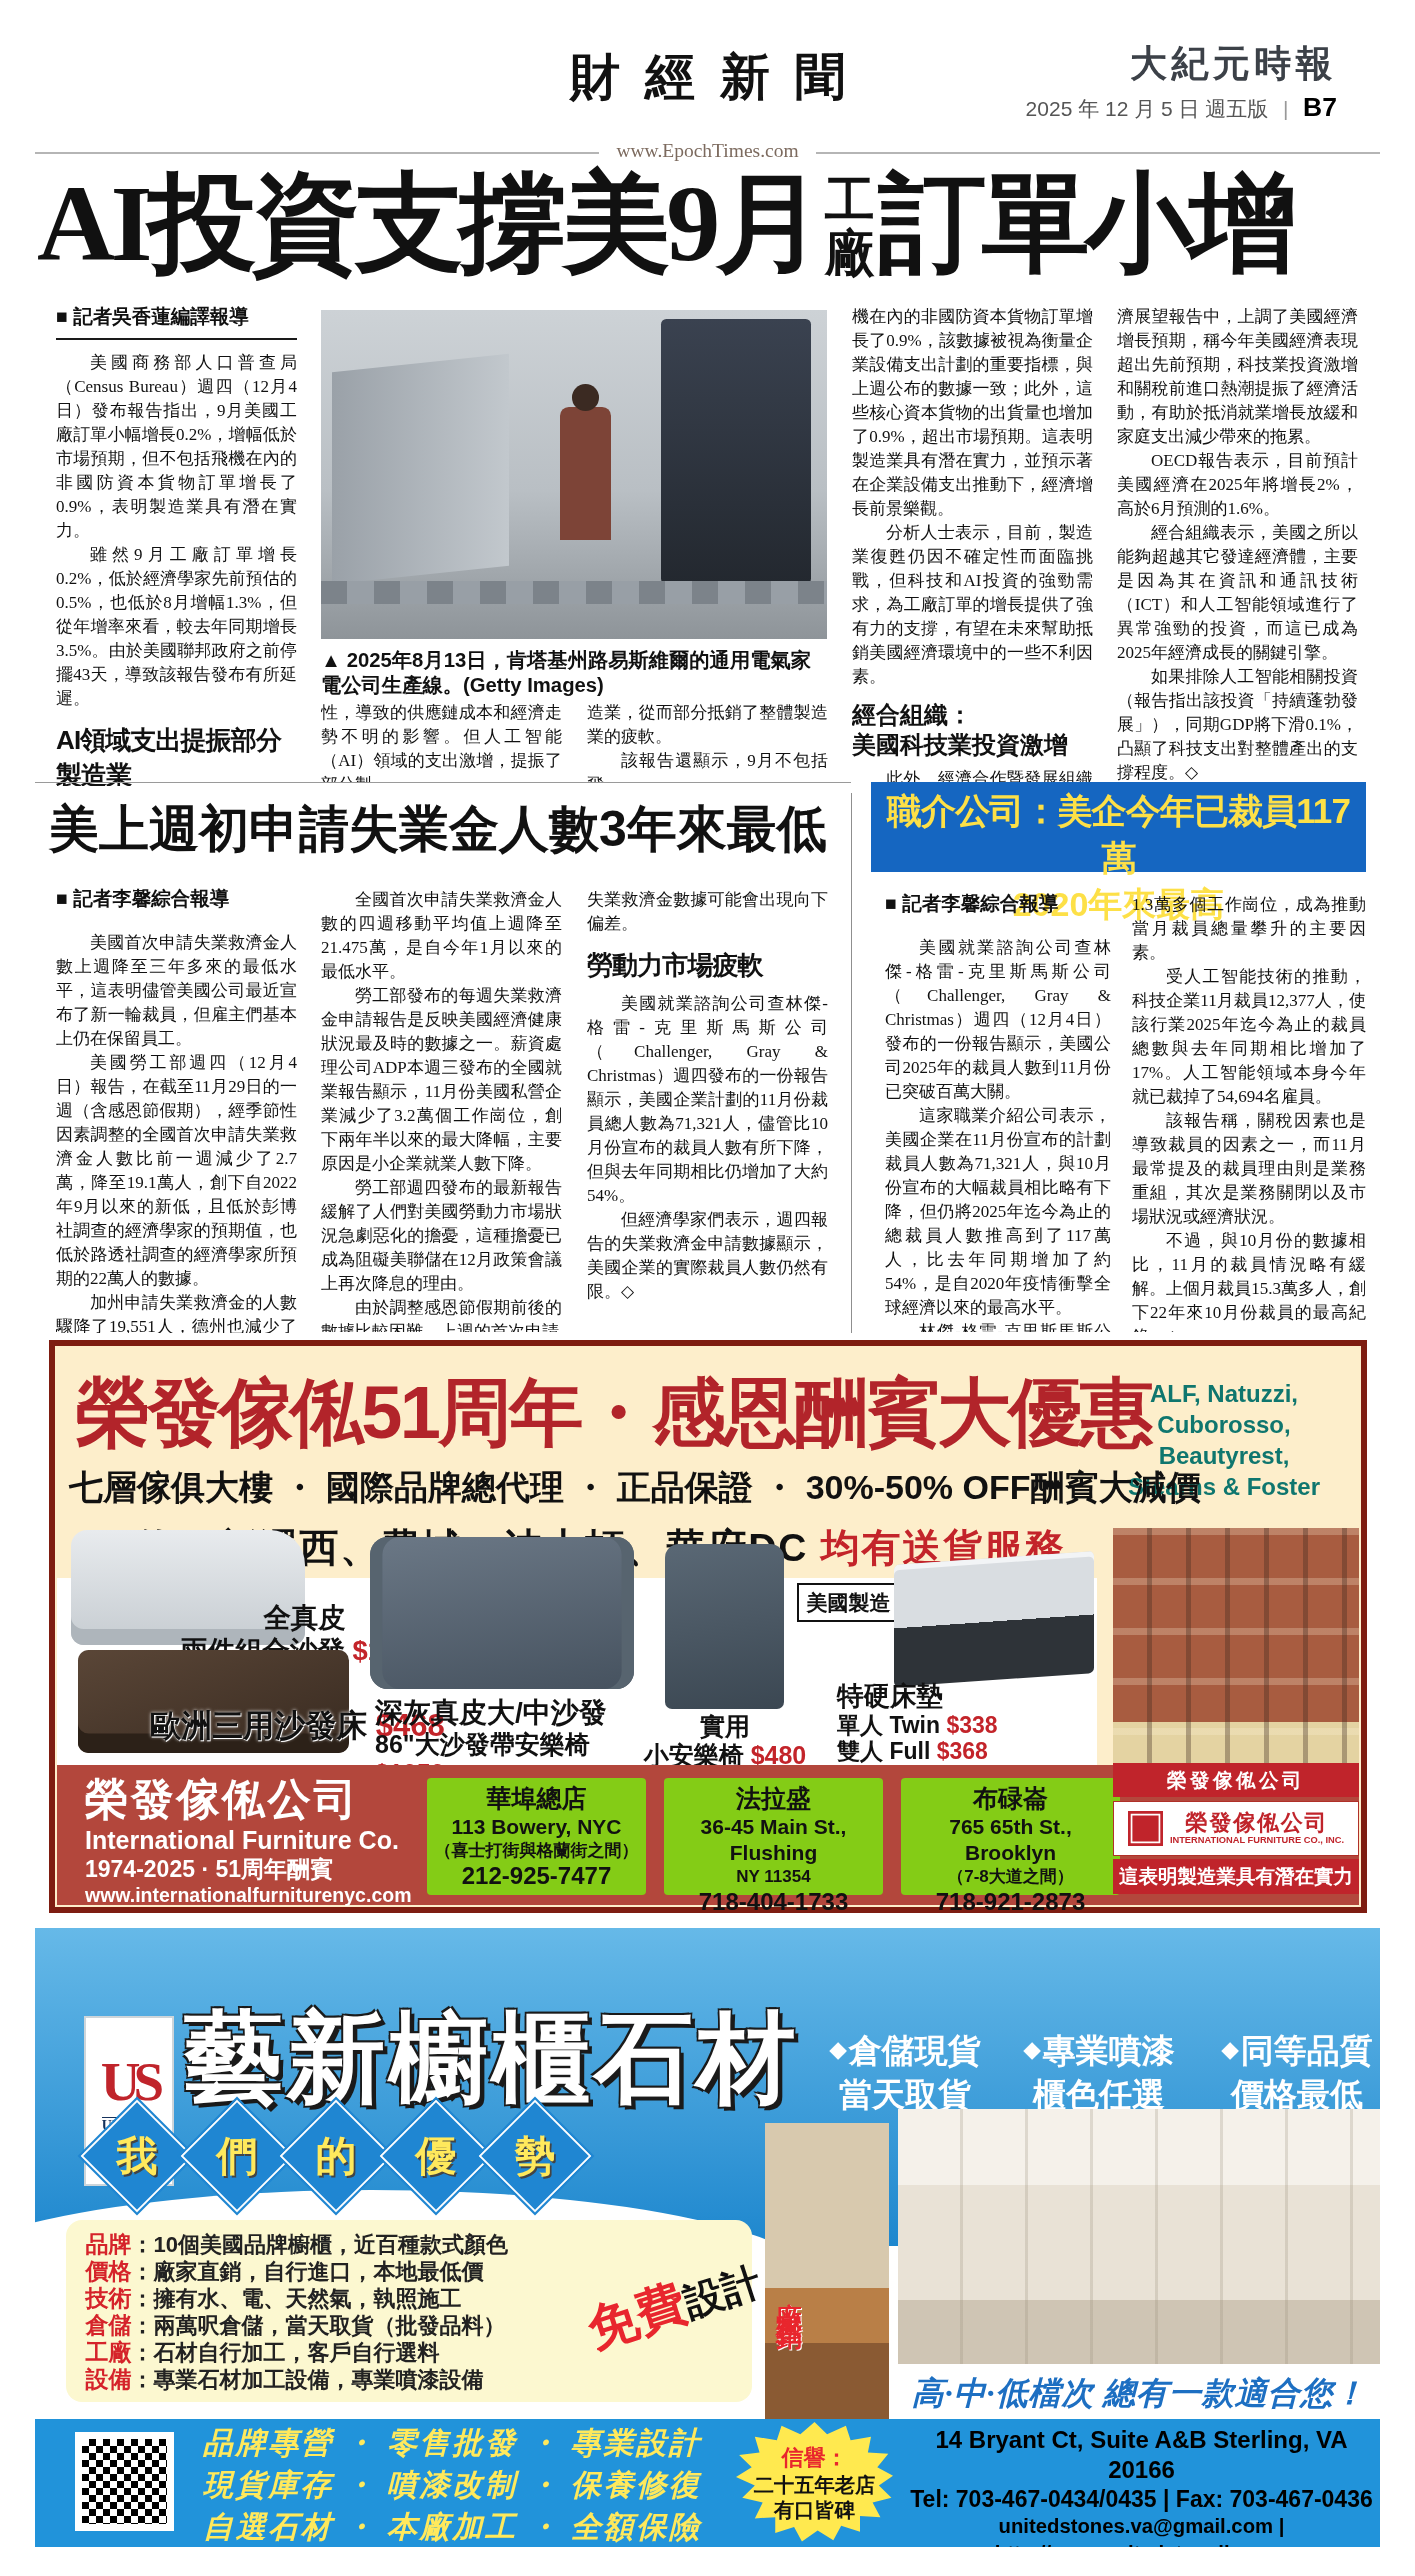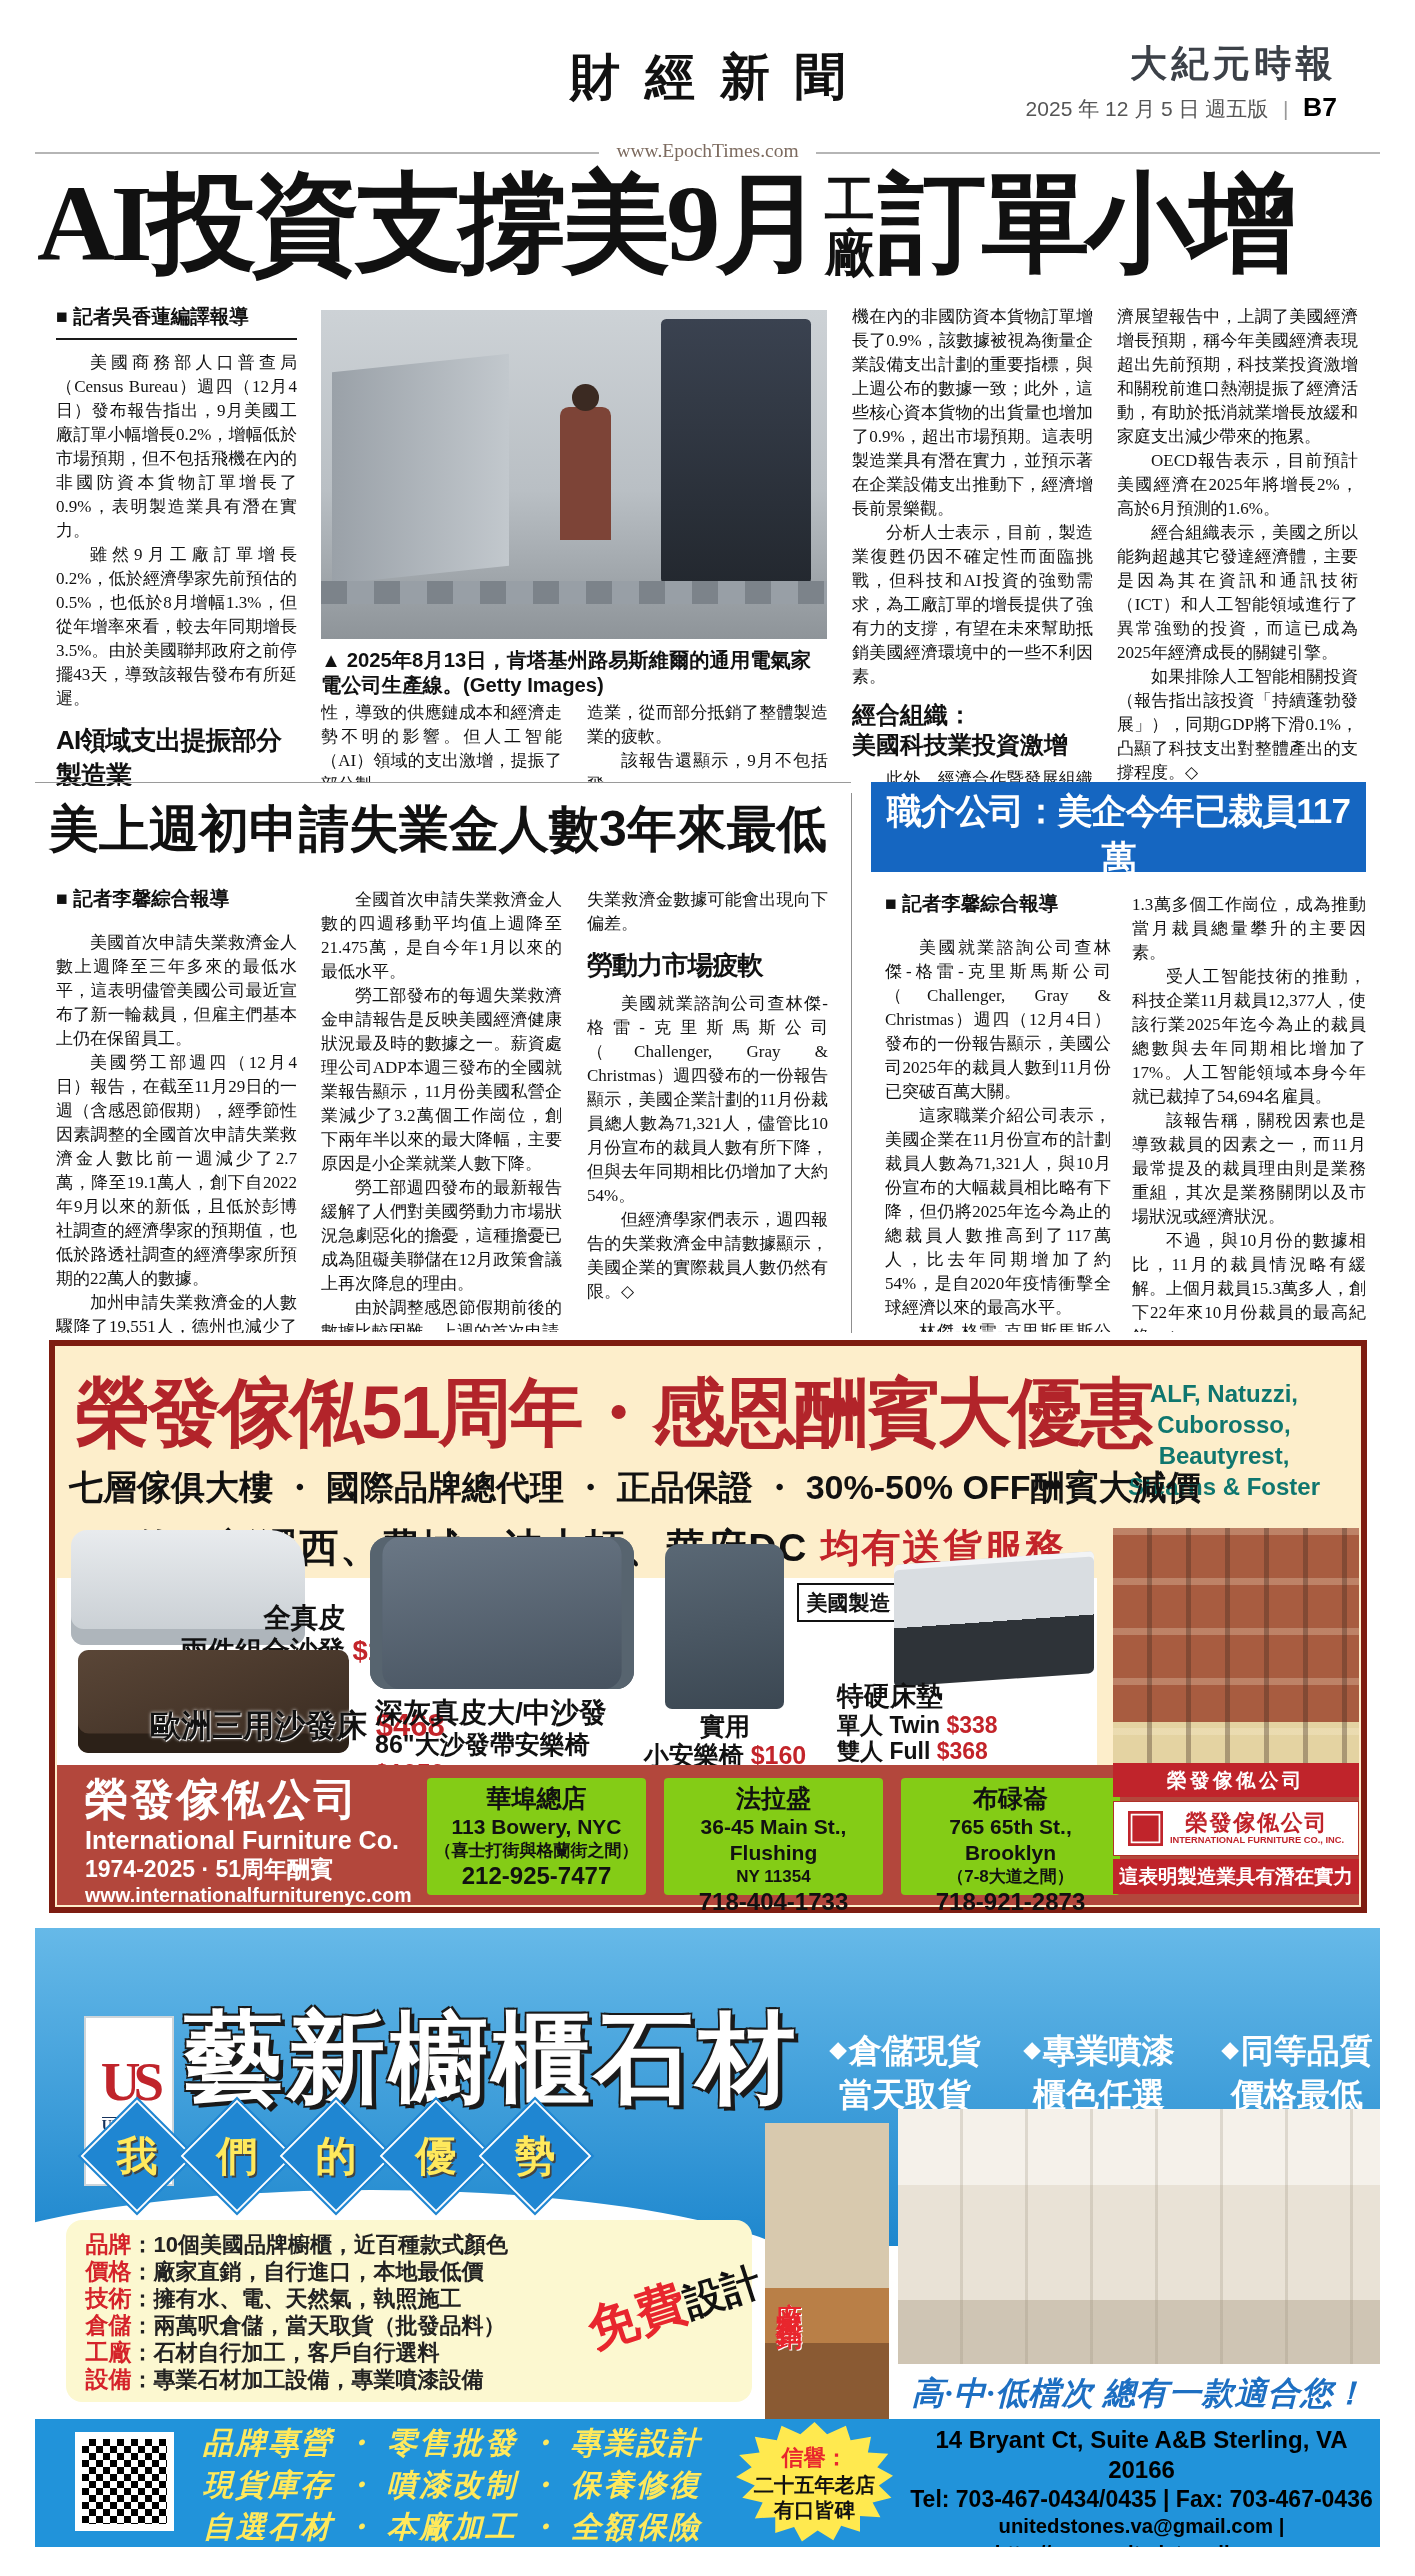--- a/index.html
+++ b/index.html
@@ -48,21 +48,21 @@
           font-weight:700; font-size:20.3px; line-height:25px; }
 
   .divh { left:35px; top:782px; width:816px; border-top:1.8px solid #9a9a9a; }
   .vdiv { left:851px; top:793px; height:540px; border-left:1.8px solid #8f8f8f; }
 
   
   .a2h { left:49px; top:796px; font-family:"Liberation Sans","DejaVu Sans",sans-serif; font-weight:900;
          font-size:50px; letter-spacing:0; white-space:nowrap; }
 
   
-  .a3box { left:871px; top:782px; width:495px; height:90px; background:#1566c1; color:#ffffff; text-align:center;
+  .a3box { left:871px; top:782px; width:495px; height:90px; background:#1566c1; color:#fde047; text-align:center;
            font-family:"Liberation Sans","DejaVu Sans",sans-serif; font-weight:900; }
   .a3box .l1 { font-size:35px; letter-spacing:-0.9px; margin-top:6.2px; }
   .a3box .l2 { font-size:34px; }
 
   
   .ad1 { left:49px; top:1340px; width:1318px; height:573px; border:6.2px solid #7e1d11; background:#fdeecb; }
   .ad1 .abs { position:absolute; }
   .ad1h { left:21px; top:17.7px; width:1016px; text-align:center; font-family:"Liberation Sans","DejaVu Sans",sans-serif;
           font-weight:900; font-size:74px; color:#b2242a; letter-spacing:-2.7px; white-space:nowrap; }
   .brands { left:1040px; top:32px; width:258px; text-align:center; font-family:"Liberation Sans","DejaVu Sans",sans-serif;
@@ -324,21 +324,21 @@
         <span>63"中沙發帶安樂椅</span>
         <span class="red">$820</span>
       </div>
     </div>
 
     <div class="abs chair1"></div>
     <div class="abs plabel l4a">
       <div>實用</div>
       <div>
         <span>小安樂椅</span>
-        <span class="red">$160</span>
+        <span class="red">$480</span>
       </div>
     </div>
 
     <div class="abs made">美國製造</div>
     <div class="abs bed1"></div>
     <div class="abs plabel l5a">
       <div class="t">特硬床墊</div>
       <div class="i">
         <span>單人 Twin</span>
         <span class="red">$338</span>

